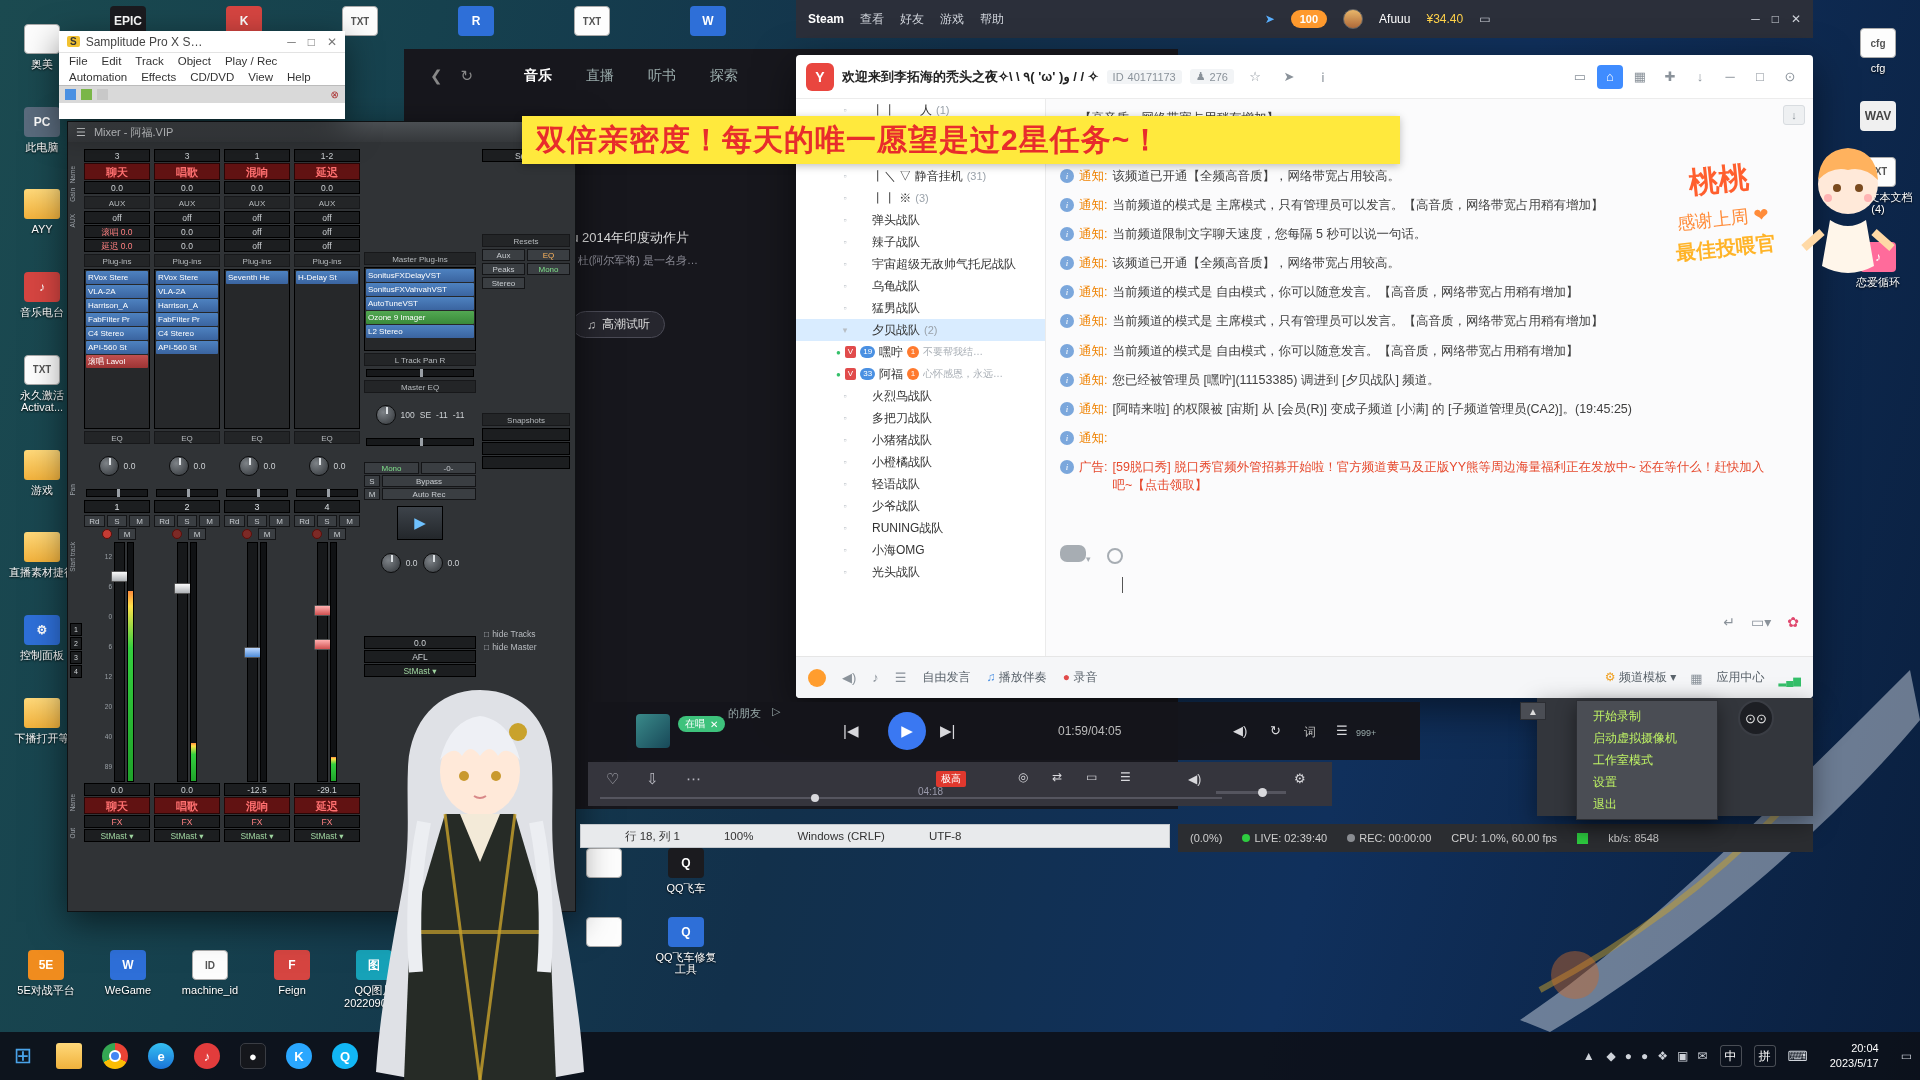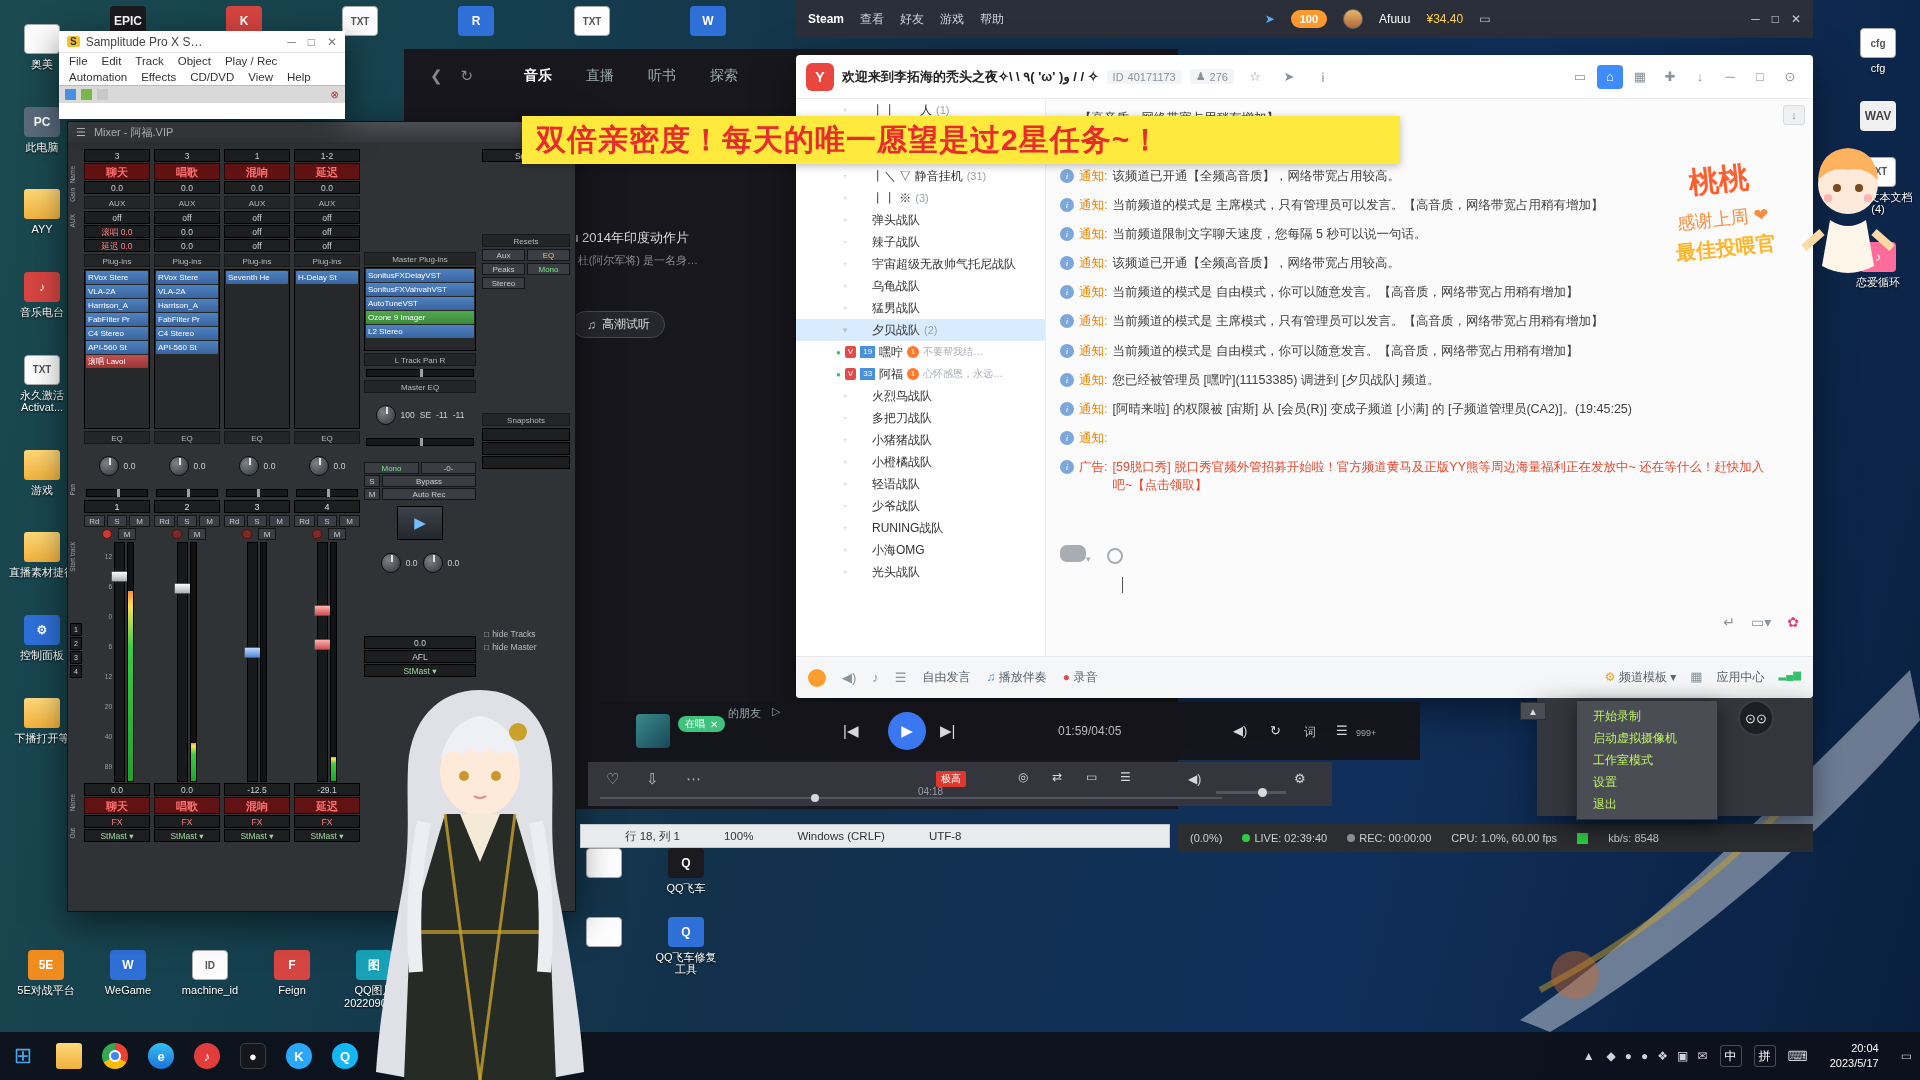--- a/index.html
+++ b/index.html
@@ -87,21 +87,21 @@
 .tbtn{width:26px;height:24px;display:flex;align-items:center;justify-content:center;color:#8a929a;font-size:13px;border-radius:4px;cursor:pointer}
 .tbtn.home{background:#3f8cff;color:#fff}
 .tree{position:absolute;left:0;top:44px;bottom:42px;width:250px;border-right:1px solid #ebebeb;overflow:hidden;background:#fff}
 .trow{height:22px;display:flex;align-items:center;gap:4px;padding-left:26px;font-size:12px;color:#333;cursor:pointer}
 .trow .tico{color:#b8bec4;font-size:9px}
 .trow .cnt{color:#9aa2aa;font-size:11px}
 .trow.selected{background:#d9ecff}
 .trow.member{padding-left:40px}
 .dotg{color:#35c06a;font-size:8px}
 .vbadge{background:#e14b4b;color:#fff;font-size:8px;border-radius:2px;padding:0 3px;line-height:12px}
-.lvl{background:#4a90e2;color:#fff;font-size:8px;border-radius:0;padding:0 3px;line-height:12px}
+.lvl{background:#4a90e2;color:#fff;font-size:8px;border-radius:6px;padding:0 3px;line-height:12px}
 .fire{background:#ff7a2e;color:#fff;font-size:8px;border-radius:50%;width:12px;height:12px;line-height:12px;text-align:center}
 .sfx{color:#a8aeb5;font-size:10px;max-width:84px}
 .chatbg{position:absolute;left:250px;top:44px;right:0;bottom:42px;background:#fbfbfc}
 .msgs{position:absolute;left:0;top:0;right:0;height:436px;overflow:hidden;padding-top:4px}
 .msg{display:flex;gap:5px;padding:5.5px 38px 5.5px 14px;font-size:12.5px;line-height:1.45;color:#404040;align-items:flex-start}
 .msgico{flex:none;width:14px;height:14px;border-radius:50%;background:#7ba7dc;color:#fff;font-size:9px;text-align:center;line-height:14px;margin-top:2px;font-style:italic;font-family:"Liberation Serif",serif}
 .msg .prefix{color:#ef8200;flex:none}
 .msg.ad .prefix,.msg.ad .text{color:#e6492d}
 .msg.cont{padding-left:33px}
 .ybar{position:absolute;left:0;right:0;bottom:0;height:42px;background:#f5f6f8;border-top:1px solid #e6e6e6;display:flex;align-items:center;gap:16px;padding:0 12px;font-size:12px;color:#5a636b}
@@ -1036,21 +1036,21 @@
     </div>
 
     <div class="ybar">
       <span class="smile"></span>
       <span class="glyph">◀)</span>
       <span class="glyph">♪</span>
       <span class="glyph">☰</span>
       <span>自由发言</span>
       <span><span style="color:#4a90e2">♫</span> <span>播放伴奏</span></span>
       <span><span style="color:#e14b4b">●</span> <span>录音</span></span>
-      <span style="margin-left:auto;display:flex;gap:14px;align-items:flex-start">
+      <span style="margin-left:auto;display:flex;gap:14px;align-items:flex-end">
         <span><span style="color:#f0a020">⚙</span> <span>频道模板</span> ▾</span>
         <span class="glyph">▦</span>
         <span>应用中心</span>
         <span style="color:#35c06a;font-size:10px">▂▄▆</span>
       </span>
     </div>
   </div>
 
   <div class="w banner" style="left:522px;top:116px;width:878px;height:48px;z-index:60">
     <span>双倍亲密度！每天的唯一愿望是过2星任务~！</span>

